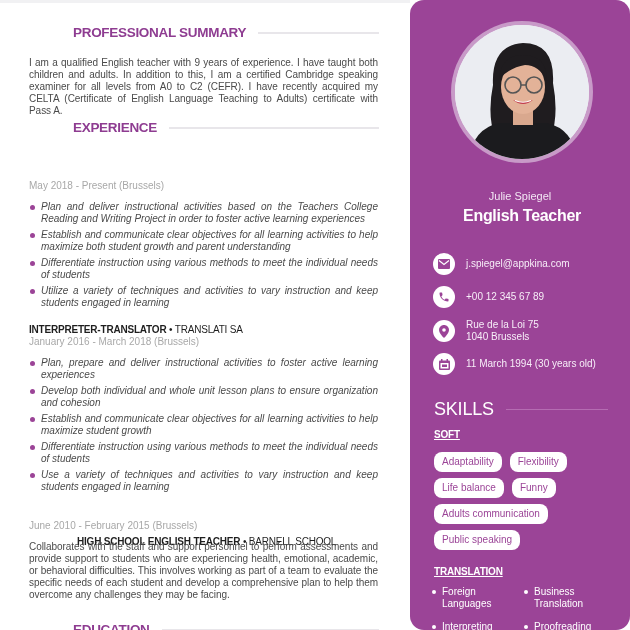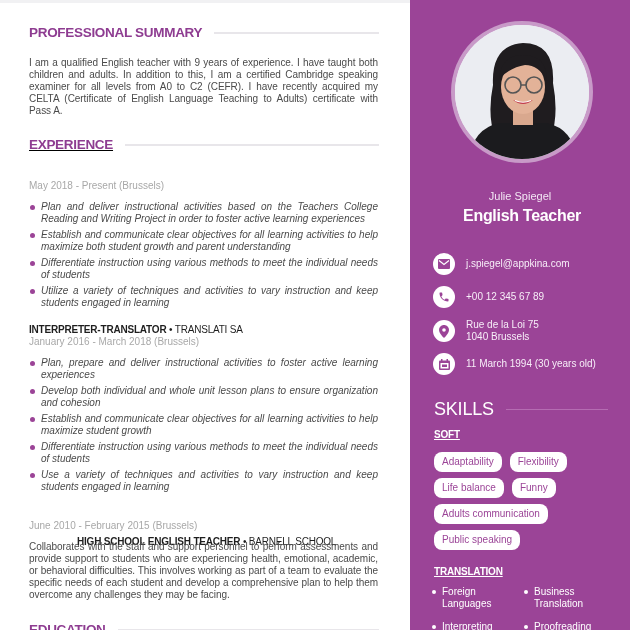--- a/index.html
+++ b/index.html
@@ -8,27 +8,27 @@
     background: #ffffff;
     font-family: "Liberation Sans", sans-serif;
   }
   .topbar { position: absolute; left: 0; top: 0; width: 410px; height: 3px; background: #f1f1f3; }
   .main {
     position: absolute; left: 0; top: 0; width: 410px; height: 630px; overflow: hidden;
     background: #ffffff;
   }
   .sidebar {
     position: absolute; left: 410px; top: 0; width: 220px; height: 630px;
-    background: #9b4497; color: #fff; overflow: hidden;
+    background: #9b4497; color: #fff; overflow: hidden; border-radius: 14px;
   }
   .section-title {
     position: absolute; left: 29px; display: flex; align-items: center; width: 350px;
   }
   .section-title .t {
-    color: #8e3c91; font-size: 13.5px; font-weight: bold; letter-spacing: -0.3px; white-space: nowrap;
+    color: #8e3c91; font-size: 13.5px; font-weight: bold; letter-spacing: -0.3px; white-space: nowrap; margin-left: 44px;
   }
   .section-title .line { flex: 1; height: 2px; background: #e8e6ea; margin-left: 12px; }
   .para {
     position: absolute; left: 29px; width: 349px;
     font-size: 10px; line-height: 12px; color: #4a4a4a; text-align: justify;
     letter-spacing: -0.05px;
   }
   .job-head { position: absolute; left: 29px; font-size: 10px; color: #1e1e1e; white-space: nowrap; letter-spacing: -0.2px; }
   .job-head b { font-weight: bold; }
   .job-head .org { font-weight: normal; }
@@ -77,21 +77,21 @@
 
 <div class="main">
   <div class="topbar"></div>
 
   <div class="section-title" style="top:25px;">
     <span class="t">PROFESSIONAL SUMMARY</span>
     <span class="line"></span>
   </div>
   <div class="para" style="top:57px;">I am a qualified English teacher with 9 years of experience. I have taught both children and adults. In addition to this, I am a certified Cambridge speaking examiner for all levels from A0 to C2 (CEFR). I have recently acquired my CELTA (Certificate of English Language Teaching to Adults) certificate with Pass A.</div>
 
-  <div class="section-title" style="top:137px;text-decoration:underline;">
+  <div class="section-title" style="top:120px;">
     <span class="t">EXPERIENCE</span>
     <span class="line"></span>
   </div>
 
   <div class="job-date" style="top:180px;">May 2018 - Present (Brussels)</div>
   <ul class="bullets" style="top:201px;">
     <li>Plan and deliver instructional activities based on the Teachers College Reading and Writing Project in order to foster active learning experiences</li>
     <li>Establish and communicate clear objectives for all learning activities to help maximize both student growth and parent understanding</li>
     <li>Differentiate instruction using various methods to meet the individual needs of students</li>
     <li>Utilize a variety of techniques and activities to vary instruction and keep students engaged in learning</li>

